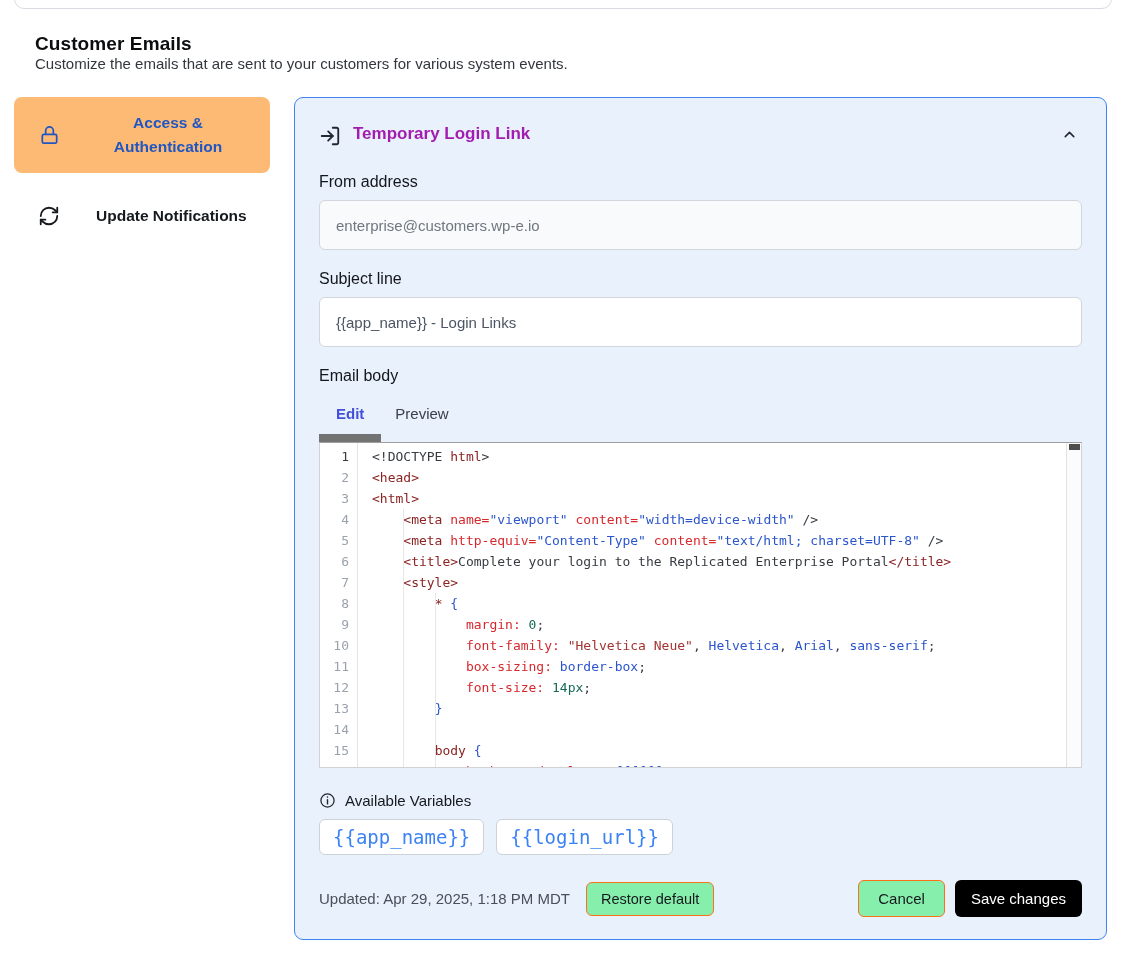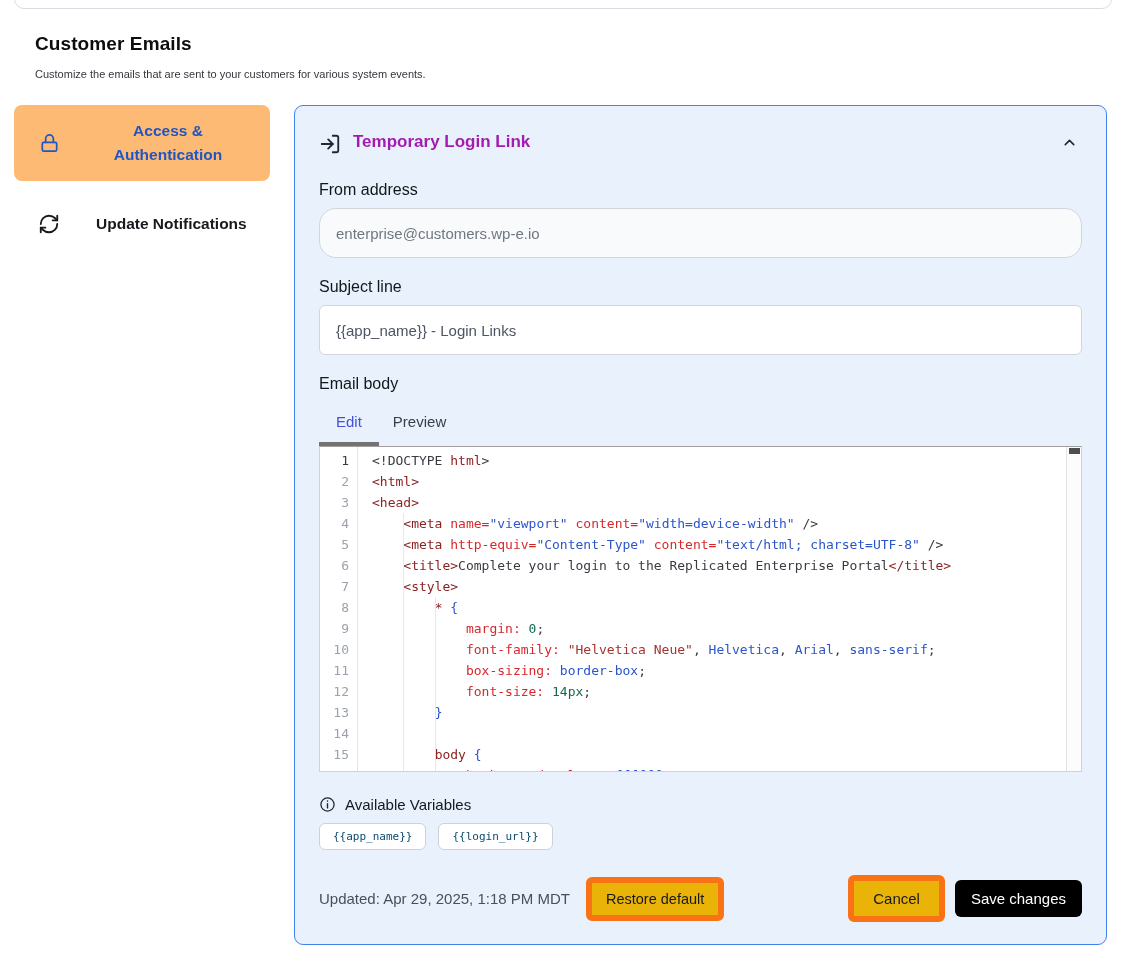--- a/index.html
+++ b/index.html
@@ -8,21 +8,21 @@
     background:#ffffff;
     font-family:"Liberation Sans","DejaVu Sans",sans-serif;
     color:#16191d;
   }
   
   .top-edge{position:absolute;left:14px;right:16px;top:-18px;height:25px;
     border:1px solid #d8dce2;border-radius:10px;background:#fff;}
 
   .page-head{margin:33px 35px 0;}
   .page-title{font-size:19px;font-weight:700;color:#0b0d0f;letter-spacing:.1px;}
-  .page-sub{margin-top:13px;font-size:11px;color:#33373d;}
+  .page-sub{font-size:15px;color:#33373d;}
 
   .content{display:flex;gap:24px;margin:25px 21px 0 14px;align-items:flex-start;}
 
   
   .sidebar{width:256px;flex:none;}
   .side-item{display:flex;align-items:center;gap:19px;padding:14px 14px 14px 24px;
     border-radius:8px;font-size:15.5px;font-weight:600;color:#16191d;cursor:pointer;line-height:24px;}
   .side-item.active{background:#fdba74;color:#2056c3;text-align:center;}
   .side-item + .side-item{margin-top:17px;gap:36px;}
   .side-item .ic{flex:none;display:flex;}
@@ -33,26 +33,26 @@
   .card-head .ic{flex:none;display:flex;margin-top:2px;}
   .card-titles{line-height:1.35;}
   .card-title{font-size:17px;font-weight:700;color:#a21caf;}
   .card-sub{font-size:15px;color:#6b7280;margin-top:4px;}
   .collapse{margin-left:auto;align-self:center;display:flex;cursor:pointer;padding:4px;}
 
   .fgroup{margin-bottom:20px;}
   .flabel{display:block;font-size:16px;color:#13161a;margin-bottom:9px;}
   .tinput{width:100%;box-sizing:border-box;height:50px;border:1px solid #d2d6dc;border-radius:6px;
     padding:0 16px;font-size:15px;font-family:inherit;outline:none;background:#fff;color:#4b5563;}
-  .tinput.dim{background:#f9fafb;color:#6f7780;border-radius:17px;}
+  .tinput.dim{background:#f9fafb;color:#6f7780;}
 
   .body-label{margin-top:17px;margin-bottom:0;}
   .tabs{display:flex;margin-top:0;}
   .tab{padding:20px 14px 12px;font-size:15px;color:#3a4048;cursor:pointer;border-bottom:4px solid transparent;}
-  .tab.active{padding:20px 17px 12px;color:#4450d9;font-weight:400;border-bottom:4px solid #737373;}
+  .tab.active{padding:20px 17px 12px;color:#4450d9;font-weight:700;border-bottom:8px solid #737373;}
 
   
   .editor{height:324px;background:#fff;border:1px solid #d2d2d2;border-top:1px solid #9f9f9f;
     display:flex;position:relative;overflow:hidden;cursor:text;}
   .gutter{width:38px;flex:none;padding-top:3px;border-right:1px solid #e4e4e4;text-align:right;box-sizing:border-box;}
   .ln{height:21px;line-height:21px;padding-right:8px;font-family:"DejaVu Sans Mono","Liberation Mono",monospace;
     font-size:13px;color:#9aa2ad;}
   .ln.first{color:#383c42;}
   .codearea{flex:1;padding-top:3px;overflow:hidden;}
   .cl{height:21px;line-height:21px;position:relative;padding-left:14px;white-space:pre;
@@ -62,26 +62,26 @@
   .tk-s{color:#2b55cb}.tk-v{color:#2b55cb}.tk-b{color:#2b55cb}
   .tk-cs{color:#a33331}.tk-nm{color:#156a54}
   .vscroll{position:absolute;top:0;right:0;bottom:0;width:14px;background:#fcfcfc;border-left:1px solid #e2e2e2;}
   .vthumb{position:absolute;top:1px;right:1px;width:11px;height:6px;background:#4e4e4e;cursor:pointer;}
 
   
   .vars{margin-top:24px;}
   .vars-head{display:flex;align-items:center;gap:9px;font-size:15px;color:#16191d;}
   .chips{display:flex;gap:12px;margin-top:10px;}
   .chip{background:#fff;border:1px solid #cdd2d9;border-radius:6px;padding:6px 13px;
-    font-family:"DejaVu Sans Mono","Liberation Mono",monospace;font-size:11px;color:#0c4a6e;cursor:pointer;}
+    font-family:"DejaVu Sans Mono","Liberation Mono",monospace;font-size:19px;color:#3b82f6;cursor:pointer;}
 
   
   .cfooter{display:flex;align-items:center;margin-top:25px;}
   .updated{font-size:15px;color:#4a5058;}
-  .btn{font-family:inherit;cursor:pointer;border-radius:6px;background:#eab308;border:6px solid #f97316;color:#16191d;}
+  .btn{font-family:inherit;cursor:pointer;border-radius:6px;background:#86efac;border:1px solid #f97316;color:#16191d;}
   .btn.restore{margin-left:16px;padding:8px 14px;font-size:14.5px;}
   .btn.cancel{margin-left:auto;padding:9px 19px;font-size:15px;}
   .btn.save{margin-left:10px;padding:10px 16px;font-size:15px;border:none;background:#000000;color:#fff;}
 </style>
 </head>
 <body>
 
 <div class="top-edge"></div>
 
 <div class="page-head">
@@ -165,22 +165,22 @@
           <div class="ln">10</div>
           <div class="ln">11</div>
           <div class="ln">12</div>
           <div class="ln">13</div>
           <div class="ln">14</div>
           <div class="ln">15</div>
           <div class="ln">16</div>
         </div>
       <div class="codearea">
           <div class="cl"><span class="tk-x">&lt;!DOCTYPE </span><span class="tk-t">html</span><span class="tk-x">&gt;</span></div>
+          <div class="cl"><span class="tk-t">&lt;head&gt;</span></div>
           <div class="cl"><span class="tk-t">&lt;html&gt;</span></div>
-          <div class="cl"><span class="tk-t">&lt;head&gt;</span></div>
           <div class="cl"><i class="guide" style="left: calc(4ch + 14px);"></i><span class="tk-x">    </span><span class="tk-t">&lt;meta</span><span class="tk-x"> </span><span class="tk-a">name=</span><span class="tk-s">"viewport"</span><span class="tk-x"> </span><span class="tk-a">content=</span><span class="tk-s">"width=device-width"</span><span class="tk-x"> /&gt;</span></div>
           <div class="cl"><i class="guide" style="left: calc(4ch + 14px);"></i><span class="tk-x">    </span><span class="tk-t">&lt;meta</span><span class="tk-x"> </span><span class="tk-a">http-equiv=</span><span class="tk-s">"Content-Type"</span><span class="tk-x"> </span><span class="tk-a">content=</span><span class="tk-s">"text/html; charset=UTF-8"</span><span class="tk-x"> /&gt;</span></div>
           <div class="cl"><i class="guide" style="left: calc(4ch + 14px);"></i><span class="tk-x">    </span><span class="tk-t">&lt;title&gt;</span><span class="tk-x">Complete your login to the Replicated Enterprise Portal</span><span class="tk-t">&lt;/title&gt;</span></div>
           <div class="cl"><i class="guide" style="left: calc(4ch + 14px);"></i><span class="tk-x">    </span><span class="tk-t">&lt;style&gt;</span></div>
           <div class="cl"><i class="guide" style="left: calc(4ch + 14px);"></i><i class="guide" style="left: calc(8ch + 14px);"></i><span class="tk-x">        </span><span class="tk-t">*</span><span class="tk-x"> </span><span class="tk-b">{</span></div>
           <div class="cl"><i class="guide" style="left: calc(4ch + 14px);"></i><i class="guide" style="left: calc(8ch + 14px);"></i><span class="tk-x">            </span><span class="tk-p">margin:</span><span class="tk-x"> </span><span class="tk-nm">0</span><span class="tk-x">;</span></div>
           <div class="cl"><i class="guide" style="left: calc(4ch + 14px);"></i><i class="guide" style="left: calc(8ch + 14px);"></i><span class="tk-x">            </span><span class="tk-p">font-family:</span><span class="tk-x"> </span><span class="tk-cs">"Helvetica Neue"</span><span class="tk-x">, </span><span class="tk-v">Helvetica</span><span class="tk-x">, </span><span class="tk-v">Arial</span><span class="tk-x">, </span><span class="tk-v">sans-serif</span><span class="tk-x">;</span></div>
           <div class="cl"><i class="guide" style="left: calc(4ch + 14px);"></i><i class="guide" style="left: calc(8ch + 14px);"></i><span class="tk-x">            </span><span class="tk-p">box-sizing:</span><span class="tk-x"> </span><span class="tk-v">border-box</span><span class="tk-x">;</span></div>
           <div class="cl"><i class="guide" style="left: calc(4ch + 14px);"></i><i class="guide" style="left: calc(8ch + 14px);"></i><span class="tk-x">            </span><span class="tk-p">font-size:</span><span class="tk-x"> </span><span class="tk-nm">14px</span><span class="tk-x">;</span></div>
           <div class="cl"><i class="guide" style="left: calc(4ch + 14px);"></i><i class="guide" style="left: calc(8ch + 14px);"></i><span class="tk-x">        </span><span class="tk-b">}</span></div>

